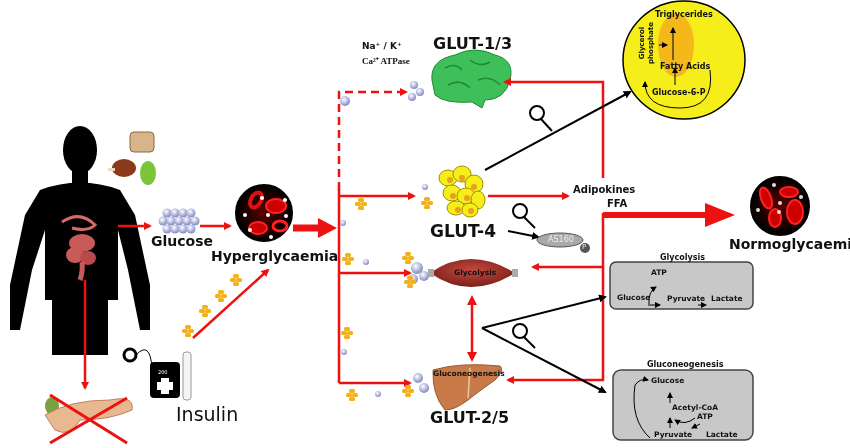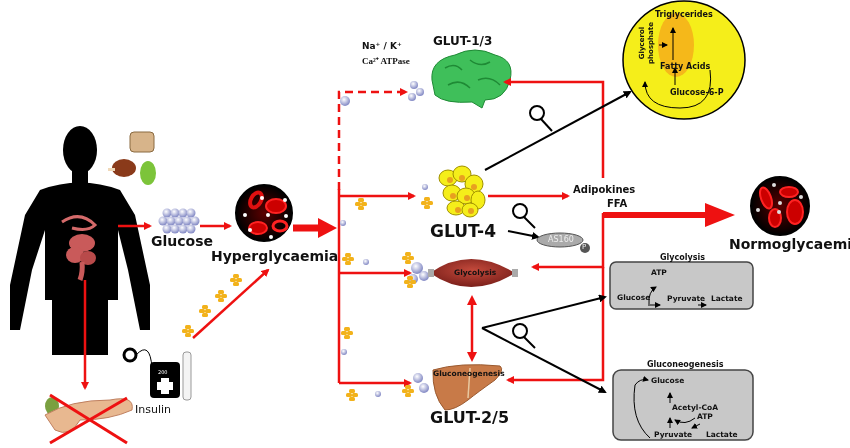--- a/index.html
+++ b/index.html
@@ -3,21 +3,21 @@
 <meta charset="utf-8">
 <style>
   html, body { margin: 0; padding: 0; background: #ffffff; }
   body { width: 850px; height: 448px; position: relative; overflow: hidden; font-family: "Liberation Sans", sans-serif; }
   #diagram { position: absolute; left: 0; top: 0; width: 850px; height: 448px; }
   .lbl { position: absolute; font-family: "DejaVu Sans", sans-serif; color: #111; white-space: nowrap; }
   .big { font-size: 17px; font-weight: bold; }
   .med { font-size: 13px; font-weight: bold; }
   .sm { font-size: 9px; font-weight: bold; }
   .tiny { font-size: 7.5px; font-weight: bold; }
-  .reg { font-size: 11px; font-weight: normal; }
+  .reg { font-size: 19px; font-weight: normal; margin-left: 41px; }
 </style>
 </head>
 <body>
 
 <svg id="diagram" viewBox="0 0 850 448" xmlns="http://www.w3.org/2000/svg">
   <defs>
     <marker id="ar" markerWidth="8" markerHeight="8" refX="6" refY="4" orient="auto" markerUnits="userSpaceOnUse">
       <path d="M0,0 L8,4 L0,8 z" fill="#ee1111"></path>
     </marker>
     <marker id="ar2" markerWidth="10" markerHeight="10" refX="2" refY="5" orient="auto-start-reverse" markerUnits="userSpaceOnUse">
@@ -322,36 +322,36 @@
     <path d="M650,438 Q630,420 635,385 Q640,378 648,380" stroke="#000" stroke-width="1" fill="none" marker-end="url(#abs)"></path>
   </g>
 </svg>
 
 <div class="lbl med" style="left:151px;top:233px;font-size:14px;">Glucose</div>
 <div class="lbl med" style="left:211px;top:248px;font-size:14px;">Hyperglycaemia</div>
 <div class="lbl med" style="left:729px;top:236px;font-size:14px;">Normoglycaemia</div>
 <div class="lbl reg" style="left:135px;top:403px;">Insulin</div>
 <div class="lbl" style="left:158px;top:369px;font-size:5px;color:#fff;">200</div>
 
-<div class="lbl big" style="left:433px;top:34px;font-size:12px;">GLUT-1/3</div>
+<div class="lbl big" style="left:433px;top:34px;font-size:16px;">GLUT-1/3</div>
 <div class="lbl big" style="left:430px;top:221px;">GLUT-4</div>
 <div class="lbl big" style="left:430px;top:408px;font-size:16px;">GLUT-2/5</div>
 <div class="lbl sm" style="left:362px;top:41px;">Na⁺ /  K⁺</div>
 <div class="lbl sm" style="left:362px;top:54px;font-family:Liberation Serif, serif;">Ca²⁺ ATPase</div>
 
 <div class="lbl sm" style="left:573px;top:184px;font-size:10px;">Adipokines</div>
 <div class="lbl sm" style="left:593px;top:198px;font-size:10px;padding-left:14px;">FFA</div>
 <div class="lbl" style="left:548px;top:235px;font-size:8px;color:#eee;">AS160</div>
 <div class="lbl" style="left:582px;top:243px;font-size:7px;color:#eee;">P</div>
 <div class="lbl tiny" style="left:454px;top:268px;color:#111;">Glycolysis</div>
 <div class="lbl tiny" style="left:433px;top:369px;color:#111;">Gluconeogenesis</div>
 
 <div class="lbl tiny" style="left:655px;top:10px;font-size:8px;">Triglycerides</div>
 <div class="lbl tiny" style="left:660px;top:62px;font-size:8px;">Fatty Acids</div>
-<div class="lbl tiny" style="left:652px;top:88px;font-size:8px;margin-left:18px;">Glucose-6-P</div>
+<div class="lbl tiny" style="left:652px;top:88px;font-size:8px;">Glucose-6-P</div>
 <div class="lbl tiny" style="left:617px;top:34px;font-size:7px;transform:rotate(-90deg);transform-origin:center;width:60px;text-align:center;white-space:normal;line-height:9px;">Glycerol phosphate</div>
 
 <div class="lbl tiny" style="left:660px;top:253px;font-size:8px;">Glycolysis</div>
 <div class="lbl tiny" style="left:651px;top:268px;">ATP</div>
 <div class="lbl tiny" style="left:617px;top:293px;">Glucose</div>
 <div class="lbl tiny" style="left:667px;top:294px;">Pyruvate</div>
 <div class="lbl tiny" style="left:711px;top:294px;">Lactate</div>
 
 <div class="lbl tiny" style="left:647px;top:360px;font-size:8px;">Gluconeogenesis</div>
 <div class="lbl tiny" style="left:651px;top:376px;">Glucose</div>

